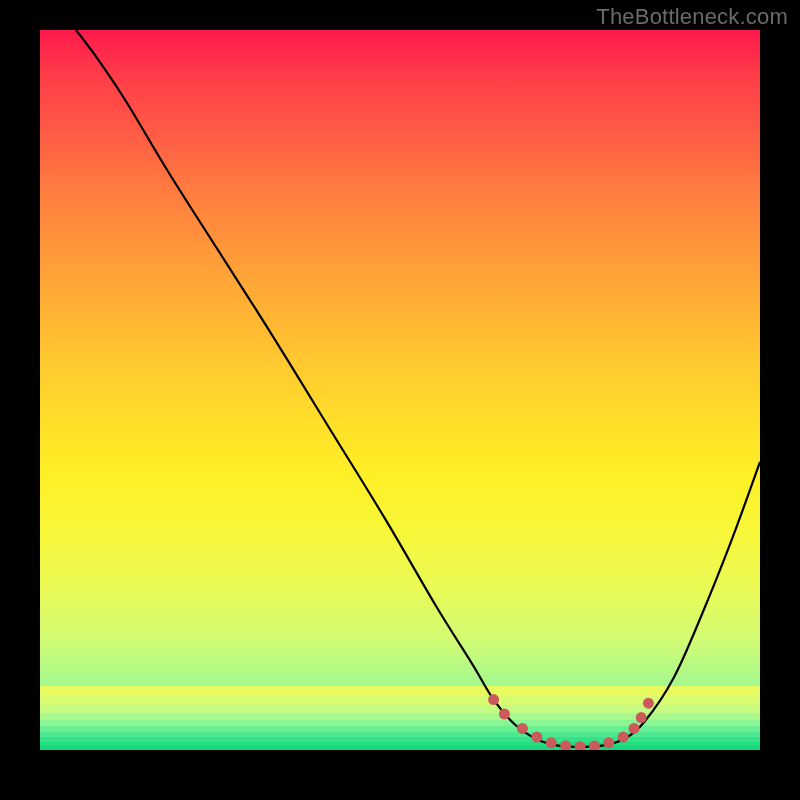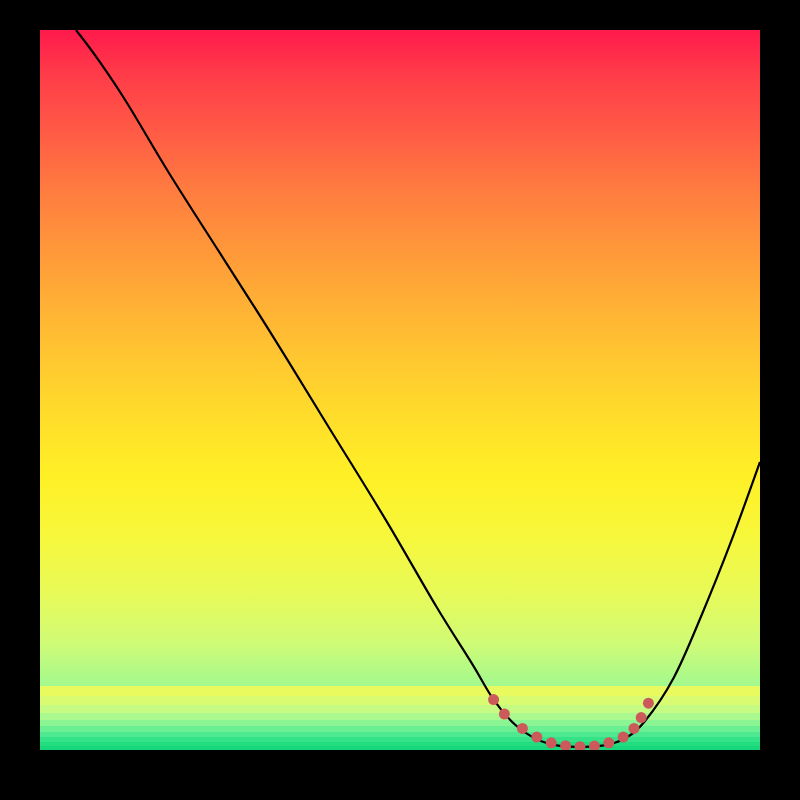--- a/index.html
+++ b/index.html
@@ -84,20 +84,21 @@
     top: 0;
     width: 720px;
     height: 720px;
     z-index: 6;
   }
 </style>
 </head>
 <body>
 
 <div class="container">
+  <div class="watermark">TheBottleneck.com</div>
 
   <div class="plot-area">
     <div class="gradient"></div>
     <div class="bottom-stripes" id="bottom-stripes">
         <div style="background: rgb(24, 215, 122); height: 4px;"></div>
         <div style="background: rgb(34, 221, 128); height: 4px;"></div>
         <div style="background: rgb(52, 226, 136); height: 5px;"></div>
         <div style="background: rgb(77, 232, 143); height: 5px;"></div>
         <div style="background: rgb(107, 239, 147); height: 6px;"></div>
         <div style="background: rgb(138, 245, 146); height: 6px;"></div>

